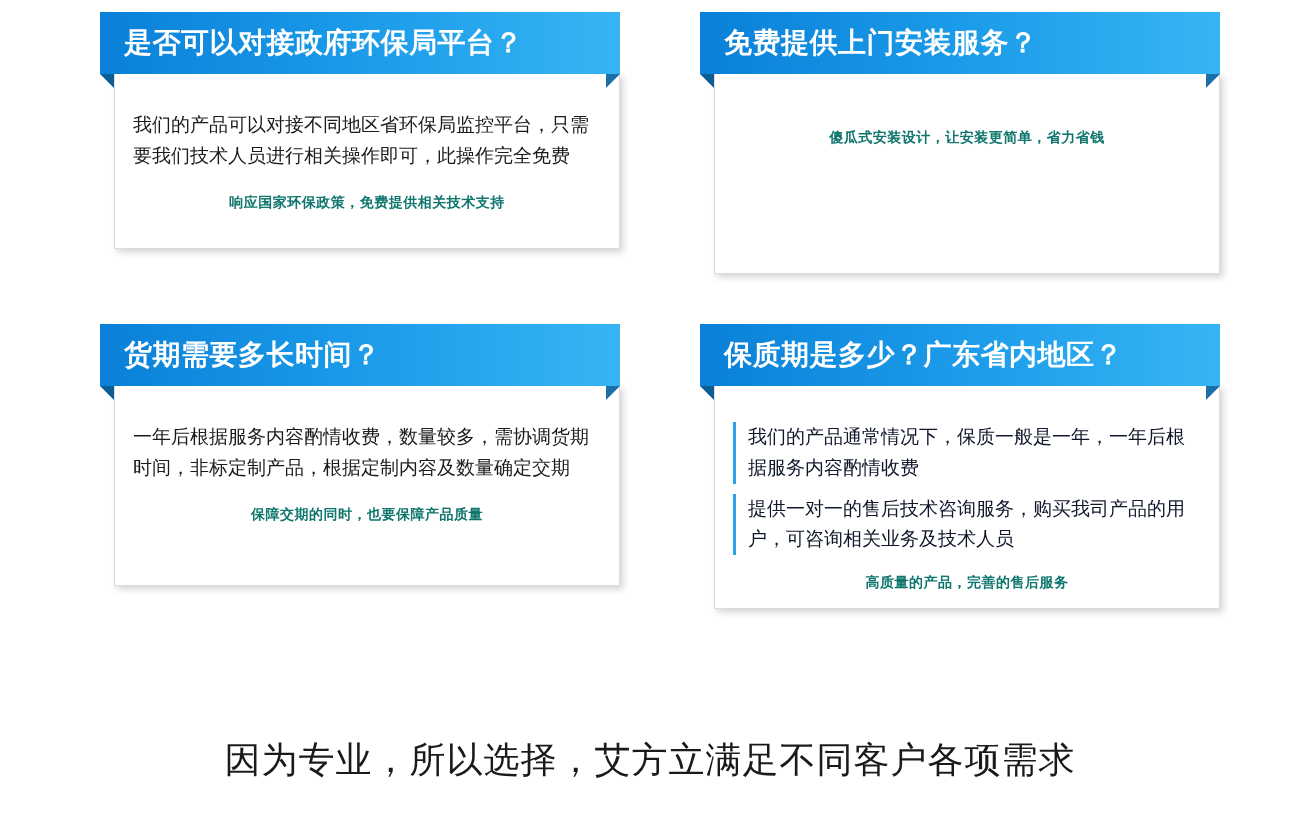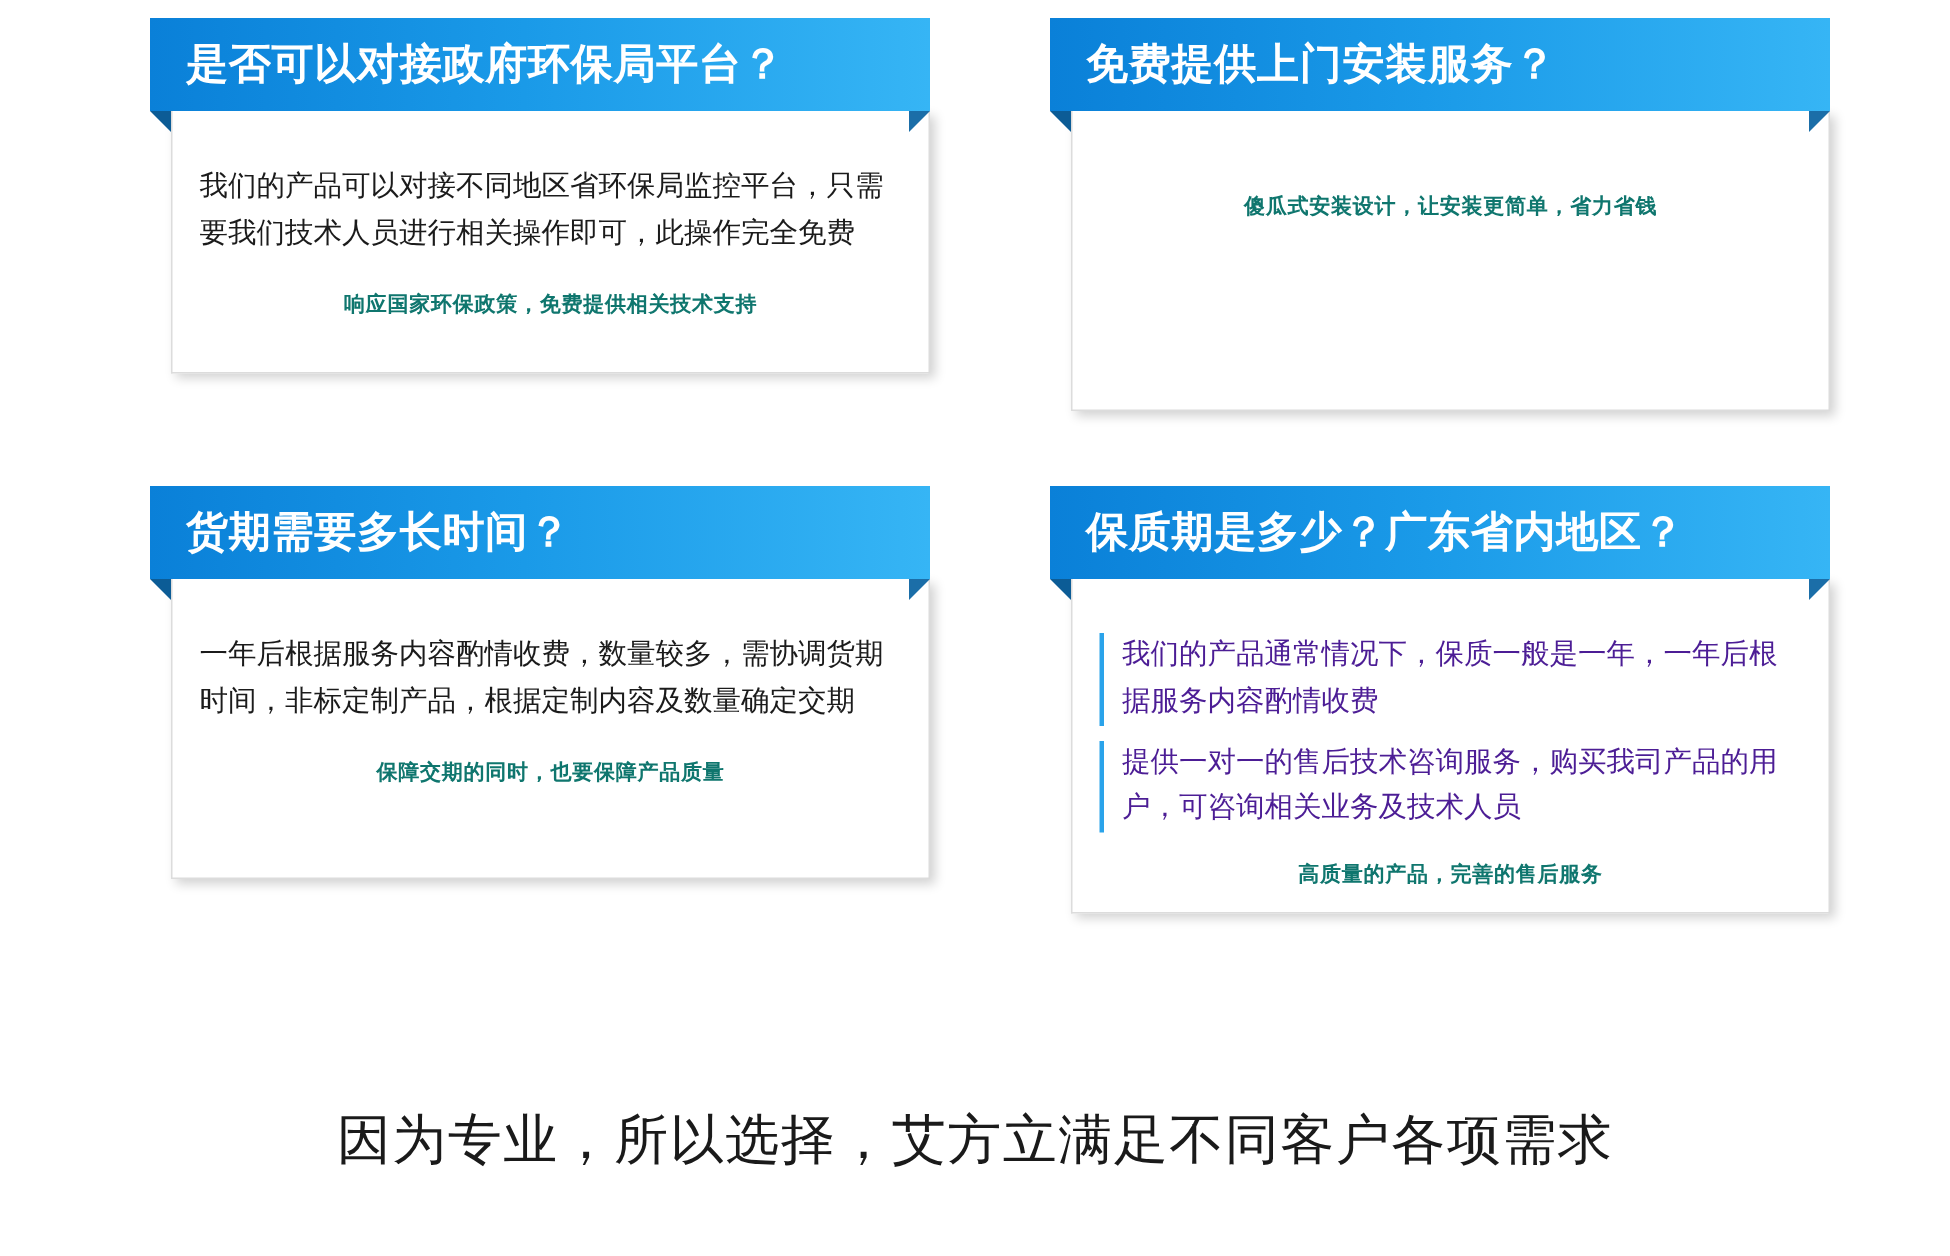--- a/index.html
+++ b/index.html
@@ -95,21 +95,21 @@
     font-size: 19px;
     line-height: 1.62;
     margin: 0;
   }
   .answer-list {
     list-style: none;
     margin: 0;
     padding: 0;
   }
   .answer-list li {
-    color: #4c1d95;
+    color: #0f172a;
     font-size: 19px;
     line-height: 1.62;
     padding-left: 12px;
     border-left: 3px solid #2aa3ea;
     margin-bottom: 10px;
   }
   .highlight {
     color: #0f766e;
     font-size: 14px;
     font-weight: bold;

